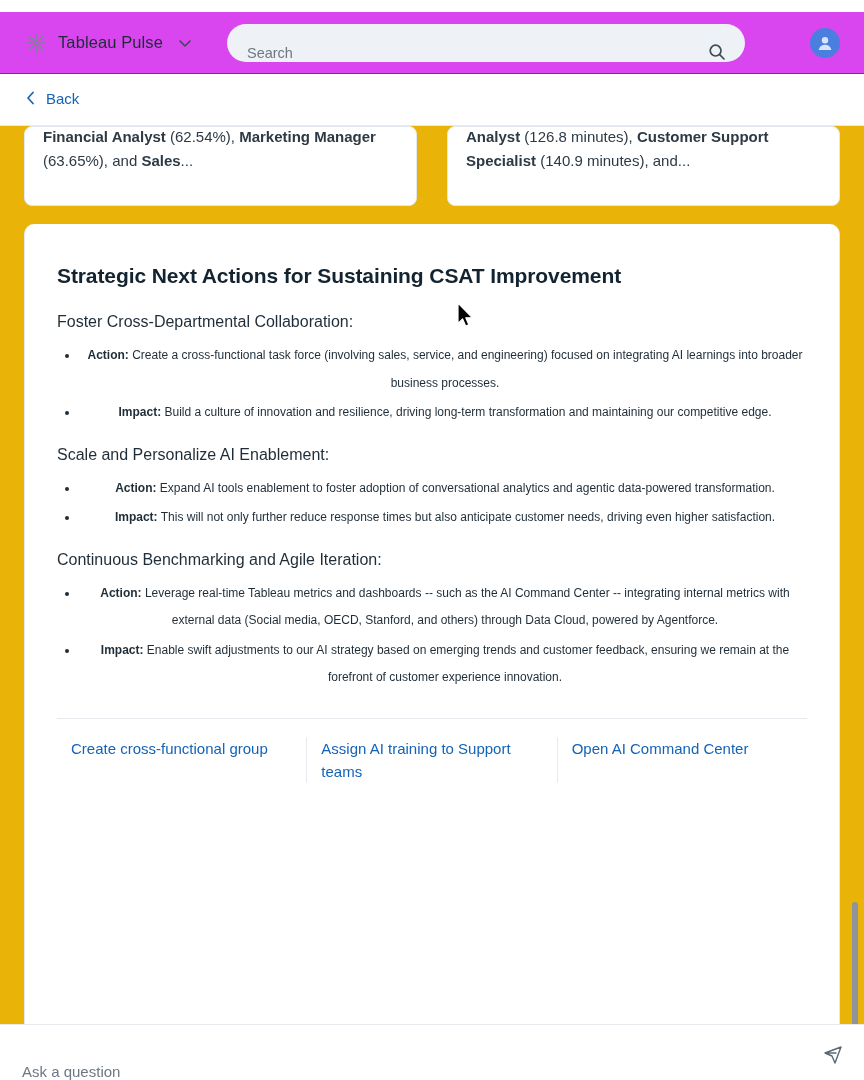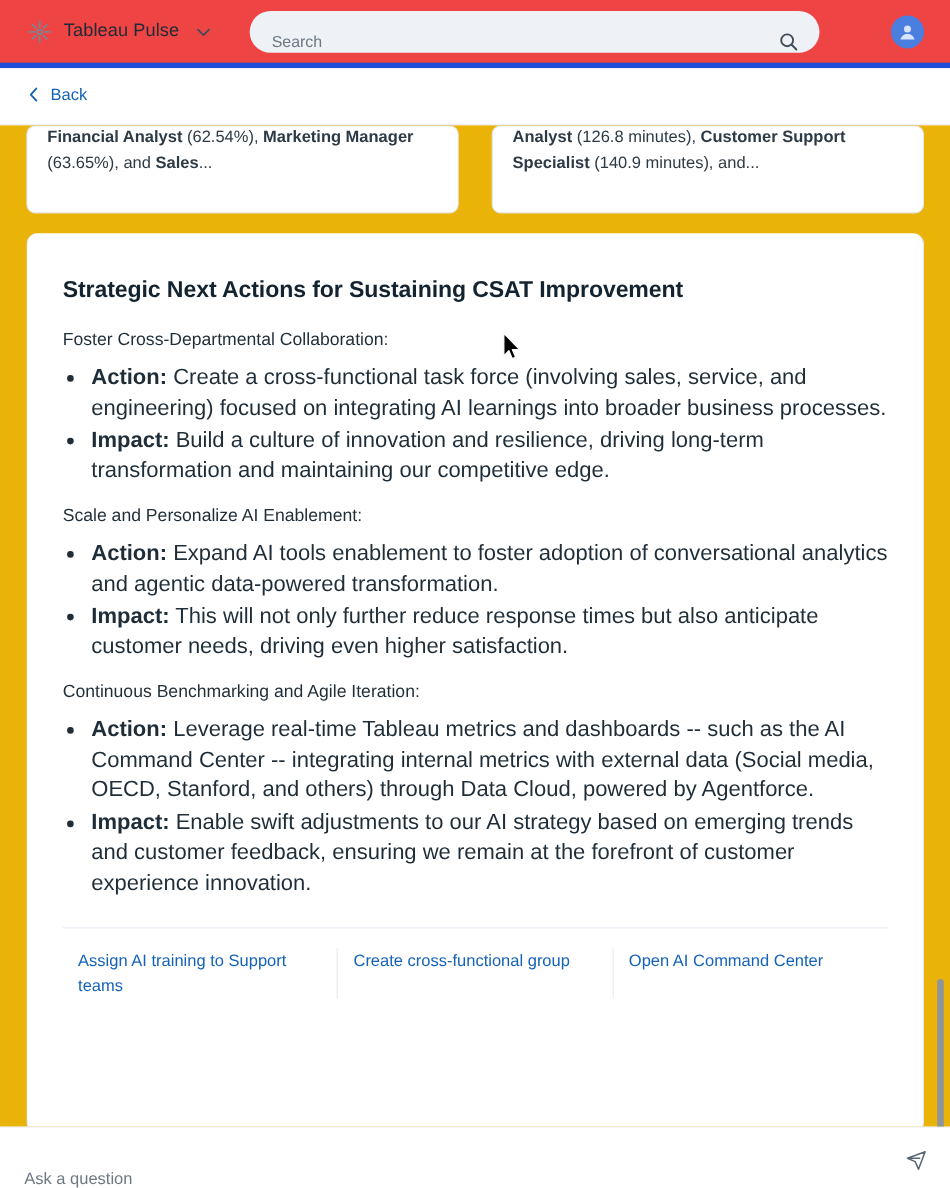--- a/index.html
+++ b/index.html
@@ -15,25 +15,26 @@
     width: 864px; height: 1080px;
     background: #ffffff;
     display: flex;
     flex-direction: column;
   }
 
   
   .topbar {
     height: 62px;
     flex: 0 0 62px;
-    background: #ef4444;
+    background: #d946ef;
     display: flex;
     align-items: center;
     padding: 0 24px;
-    border-bottom: 5px solid #1d4ed8;
+    border-bottom: 1px solid #1d4ed8;
+    margin-top: 12px;
   }
   .brand {
     display: flex;
     align-items: center;
     gap: 10px;
   }
   .pulse-icon {
     width: 24px; height: 24px;
     position: relative;
     display: inline-block;
@@ -151,25 +152,26 @@
     font-size: 16px;
     color: #1f2d38;
     margin: 16px 0 8px 0;
     line-height: 24px;
   }
   ul.points {
     margin: 0 0 8px 0;
     padding-left: 22px;
   }
   ul.points li {
-    font-size: 20px;
+    font-size: 12px;
     color: #1f2d38;
     line-height: 27.5px;
     margin-bottom: 2px;
     padding-left: 4px;
+    text-align: center;
   }
   ul.points li b { font-weight: 700; }
   p.closing {
     font-size: 16px;
     color: #1f2d38;
     line-height: 27.5px;
     margin: 18px 0 0 0;
   }
 
   .suggestions {
@@ -318,22 +320,22 @@
           </ul>
           <div class="lead">Continuous Benchmarking and Agile Iteration:</div>
           <ul class="points">
             <li><b>Action:</b><span> Leverage real-time Tableau metrics and dashboards -- such as the AI Command Center -- integrating internal metrics with external data (Social media, OECD, Stanford, and others) through Data Cloud, powered by Agentforce.</span></li>
             <li><b>Impact:</b><span> Enable swift adjustments to our AI strategy based on emerging trends and customer feedback, ensuring we remain at the forefront of customer experience innovation.</span></li>
           </ul>
         </div>
 
 
       <div class="suggestions">
+        <div class="sugg">Create cross-functional group</div>
         <div class="sugg">Assign AI training to Support teams</div>
-        <div class="sugg">Create cross-functional group</div>
         <div class="sugg">Open AI Command Center</div>
       </div>
     </div>
 
     <div class="scrollbar"></div>
   </div>
 
   <div class="askbar">
     <input type="text" placeholder="Ask a question" style="">
     <span class="send-icon">

